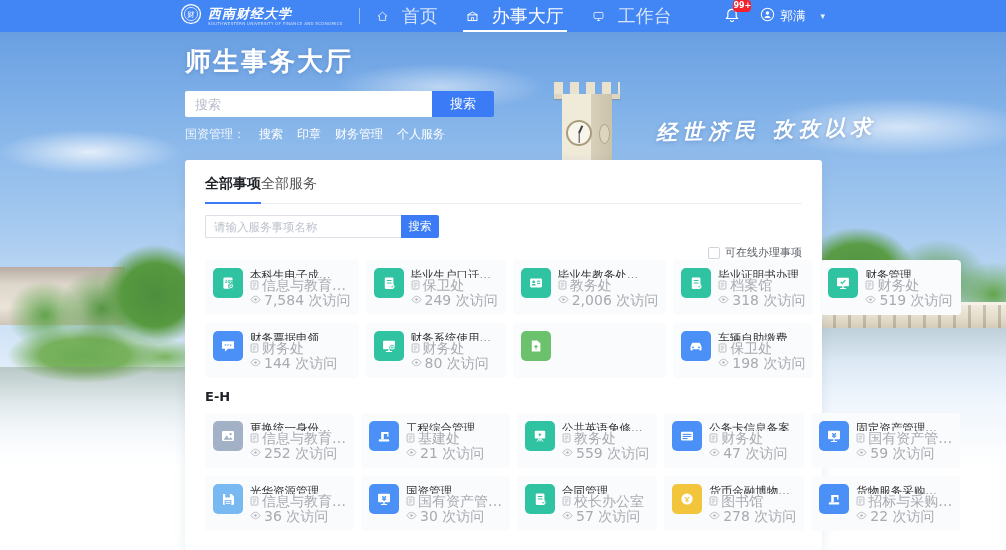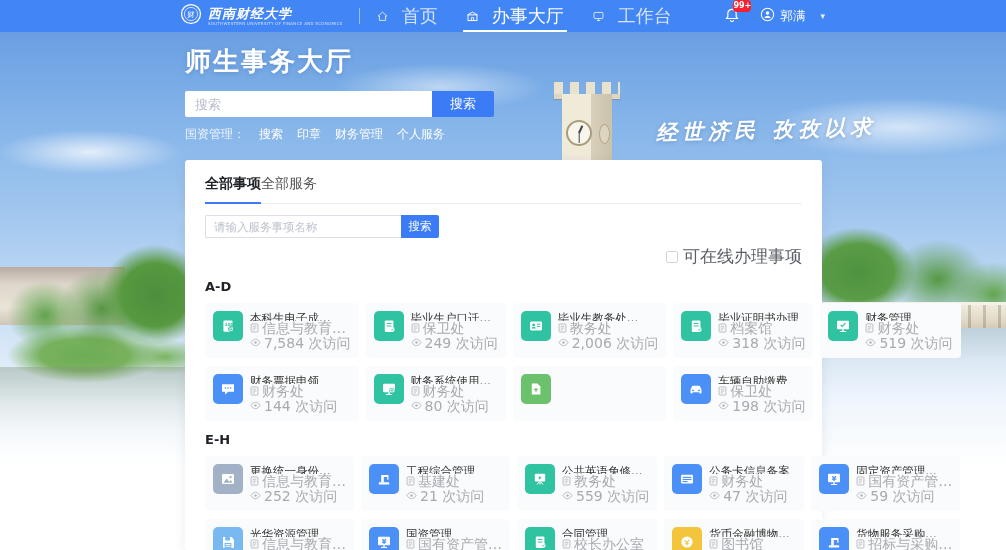--- a/index.html
+++ b/index.html
@@ -77,21 +77,21 @@
   
   .main-card { position:absolute; left:185px; top:160px; width:637px; height:390px; background:#fff; border-radius:3px; box-shadow:0 2px 12px rgba(95,115,150,.14); z-index:10; padding:0 20px; }
   .tabs { display:flex; padding-top:15px; border-bottom:1px solid #ebeef2; }
   .tab { font-size:14px; color:#555; padding-bottom:10px; position:relative; cursor:pointer; }
   .tab.active { color:#1f2328; font-weight:bold; }
   .tab.active::after { content:""; position:absolute; left:0; right:0; bottom:-1px; height:2px; background:#3b7cf6; }
   .card-search { margin-top:11px; display:flex; }
   .card-search input { width:196px; height:23px; border:1px solid #dcdfe6; border-right:none; border-radius:2px 0 0 2px; padding:0 8px; font-size:11.5px; color:#333; outline:none; font-family:inherit; }
   .card-search input::placeholder { color:#bcc2cc; }
   .card-search button { width:38px; height:23px; border:none; background:#3b7cf6; color:#fff; font-size:11.5px; border-radius:0 2px 2px 0; cursor:pointer; font-family:inherit; }
-  .filter-row { display:flex; justify-content:flex-end; align-items:center; gap:5px; margin-top:7px; font-size:17px; color:#5a5e66; }
+  .filter-row { display:flex; justify-content:flex-end; align-items:center; gap:5px; margin-top:7px; font-size:11px; color:#5a5e66; }
   .checkbox { width:12px; height:12px; border:1px solid #cfd4dc; border-radius:2px; background:#fff; cursor:pointer; }
   .section-title { font-size:13px; font-weight:bold; color:#1f2328; margin:11px 0 9px; }
   .grid { display:grid; grid-template-columns:repeat(5,1fr); gap:8px 7px; }
   .svc-card { background:#fafbfc; border-radius:4px; padding:8px 8px; display:flex; gap:7px; height:55px; cursor:pointer; }
   .tile { width:30px; height:30px; border-radius:5px; flex:none; display:flex; align-items:center; justify-content:center; }
   .svc-info { min-width:0; display:flex; flex-direction:column; }
   .svc-title { font-size:11.5px; color:#333; line-height:1.25; white-space:nowrap; overflow:hidden; }
   .svc-meta { font-size:14px; color:#a7aaaf; line-height:1.45; display:flex; align-items:center; gap:3px; white-space:nowrap; overflow:hidden; }
 </style>
 </head>
@@ -209,21 +209,20 @@
     </div>
   <div class="card-search">
     <input type="text" placeholder="请输入服务事项名称" style="">
     <button>搜索</button>
   </div>
   <div class="filter-row">
     <span class="checkbox"></span>
     <span>可在线办理事项</span>
   </div>
   <div id="sections">
-      <div class="section-title">A-D</div>
       <div class="grid">
         <div class="svc-card">
           <div class="tile" style="background: rgb(47, 195, 162); --tile: #2fc3a2;">
             <svg width="16" height="16" viewBox="0 0 16 16" style="color:#fff">
               <rect x="3.4" y="2.4" width="9.2" height="11.4" rx="1.3" fill="#fff"></rect>
               <text x="4.4" y="8.2" font-size="4.4" font-style="italic" font-weight="bold" fill="var(--tile)">100</text>
               <circle cx="11.1" cy="11" r="2.6" fill="#fff" stroke="var(--tile)" stroke-width="1"></circle>
               <circle cx="10.8" cy="10.7" r="1.1" fill="none" stroke="var(--tile)" stroke-width="0.8"></circle>
               <path d="M11.7 11.6l1.2 1.2" stroke="var(--tile)" stroke-width="0.9"></path>
             </svg>

